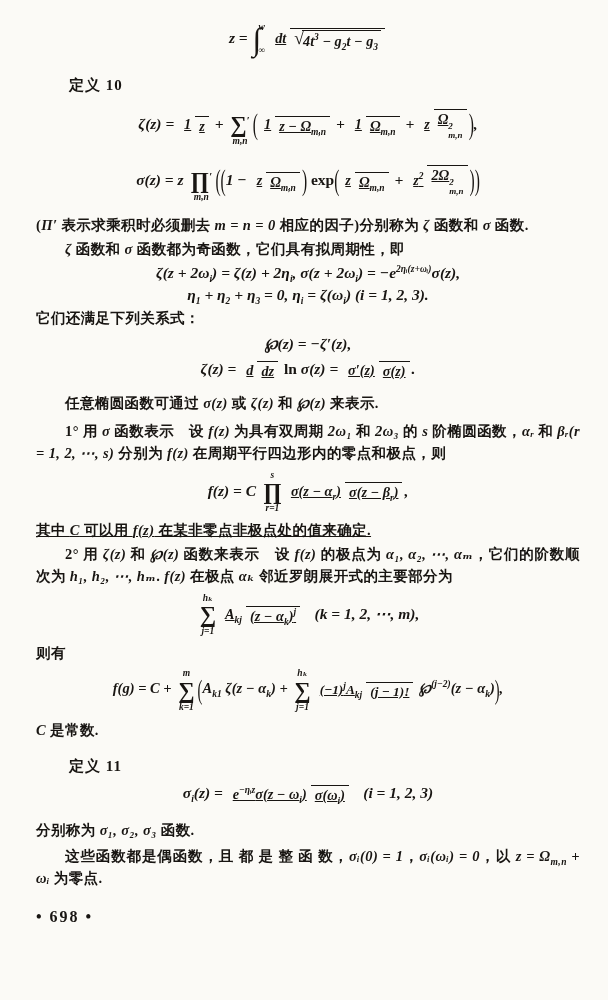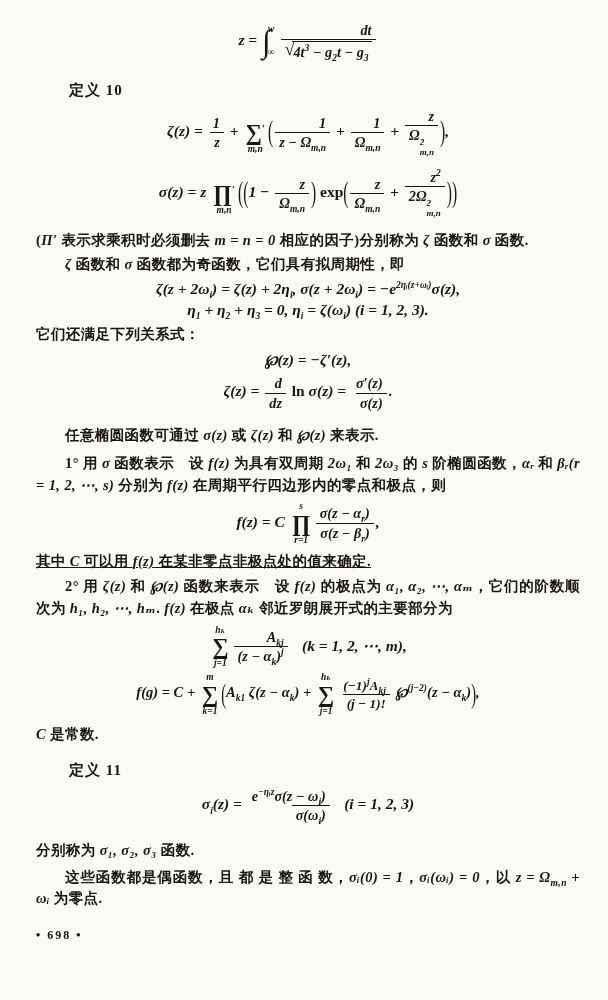--- a/index.html
+++ b/index.html
@@ -24,22 +24,22 @@
     font-size:15px;font-weight:bold;letter-spacing:1px;
     margin-left:2.2em;
   }
   .formula{
     text-align:center;font-style:italic;font-weight:bold;
     font-size:15.5px;line-height:1.2;white-space:nowrap;
   }
   .math-run{font-style:italic;font-weight:bold;}
   sub.s,sup.s{font-size:9.5px;font-style:italic;line-height:0;}
   .frac{
-    display:inline-flex;flex-direction:column;align-items:flex-end;
-    vertical-align:middle;margin:0 2px;font-size:0.92em;line-height:1.15;
+    display:inline-flex;flex-direction:row;align-items:center;
+    vertical-align:middle;margin:0 2px;font-size:0.92em;line-height:1.15;text-decoration:underline;
   }
   .frac .num{padding:0 4px 1px 4px;}
   .frac .den{border-top:1.4px solid currentColor;padding:1px 4px 0 4px;}
   .bigop{
     display:inline-flex;flex-direction:column;align-items:center;
     vertical-align:middle;margin:0 3px;line-height:1;
   }
   .bigop .lim{font-size:9.5px;font-style:italic;line-height:1.1;}
   .bigop .symrow{font-size:23px;font-style:normal;line-height:1;}
   .bigop .symrow .pr{font-size:11px;vertical-align:8px;}
@@ -49,21 +49,21 @@
     height:34px;font-size:9.5px;font-style:italic;margin-left:-3px;}
   .sqrt{display:inline-flex;align-items:flex-start;vertical-align:middle;}
   .sqrt .sign{font-size:1.25em;font-style:normal;line-height:1;}
   .sqrt .cnt{border-top:1.5px solid currentColor;padding:2px 3px 0 1px;margin-left:-2px;}
   .brk{display:inline-block;font-style:normal;vertical-align:middle;font-weight:normal;}
   .rm{font-style:normal;}
   .ss{display:inline-flex;flex-direction:column;align-items:flex-start;
     font-size:9px;line-height:1.05;vertical-align:-5px;font-style:italic;}
   .sp{display:inline-block;}
   .footer{
-    font-size:12px;font-weight:bold;letter-spacing:2px;
+    font-size:16px;font-weight:bold;letter-spacing:2px;
     margin-top:18px;
   }
 </style>
 </head>
 <body>
 
 <div class="page">
   <div id="content">
       <div class="blk formula" style="margin-top: 10px;"><span>z = </span><span class="intg">
           <span class="isym">∫</span>
@@ -142,20 +142,21 @@
       <div class="blk para" style="margin-top: 6px; text-decoration: underline;"><span>其中 </span><span class="math-run"><span>C</span></span><span> 可以用 </span><span class="math-run"><span>f(z)</span></span><span> 在某非零点非极点处的值来确定.</span></div>
       <div class="blk para indent" style="margin-top: 3px;"><span style="font-weight: bold;">2° </span><span>用 </span><span class="math-run"><span>ζ(z)</span></span><span> 和 </span><span class="math-run"><span>℘(z)</span></span><span> 函数来表示　设 </span><span class="math-run"><span>f(z)</span></span><span> 的极点为 </span><span class="math-run"><span>α₁, α₂, ⋯, αₘ</span></span><span>，它们的阶数顺次为 </span><span class="math-run"><span>h₁, h₂, ⋯, hₘ</span></span><span>. </span><span class="math-run"><span>f(z)</span></span><span> 在极点 </span><span class="math-run"><span>αₖ</span></span><span> 邻近罗朗展开式的主要部分为</span></div>
       <div class="blk formula" style="margin-top: 5px;"><span class="bigop">
           <span class="lim">hₖ</span>
           <span class="symrow">∑</span>
           <span class="lim">j=1</span>
         </span><span class="frac">
           <span class="num"><span>A</span><sub class="s">kj</sub></span>
           <span class="den"><span>(z − α</span><sub class="s">k</sub><span>)</span><sup class="s">j</sup></span>
         </span><span class="sp" style="width: 0.8em;"></span><span>(k = 1, 2, ⋯, m),</span></div>
+      <div class="blk para" style="margin-top: 6px;"><span>则有</span></div>
       <div class="blk formula" style="margin-top: 4px; font-size: 14.5px;"><span>f(g) = C + </span><span class="bigop">
           <span class="lim">m</span>
           <span class="symrow">∑</span>
           <span class="lim">k=1</span>
         </span><span class="brk" style="transform: scaleY(1.9);">(</span><span>A</span><sub class="s">k1</sub><span> ζ(z − α</span><sub class="s">k</sub><span>) + </span><span class="bigop">
           <span class="lim">hₖ</span>
           <span class="symrow">∑</span>
           <span class="lim">j=1</span>
         </span><span class="frac">
           <span class="num"><span>(−1)</span><sup class="s">j</sup><span>A</span><sub class="s">kj</sub></span>

